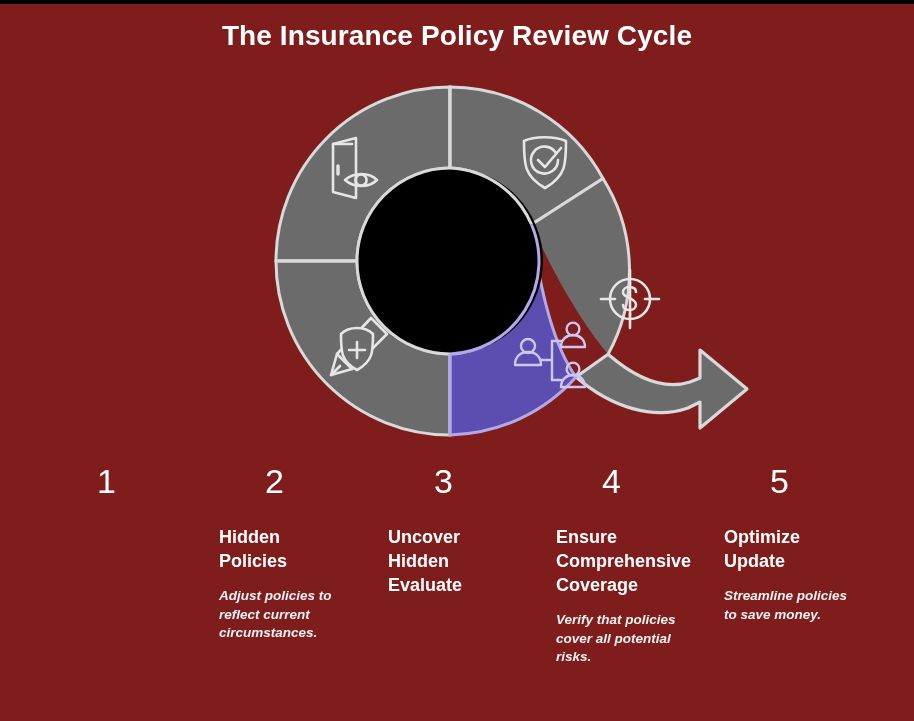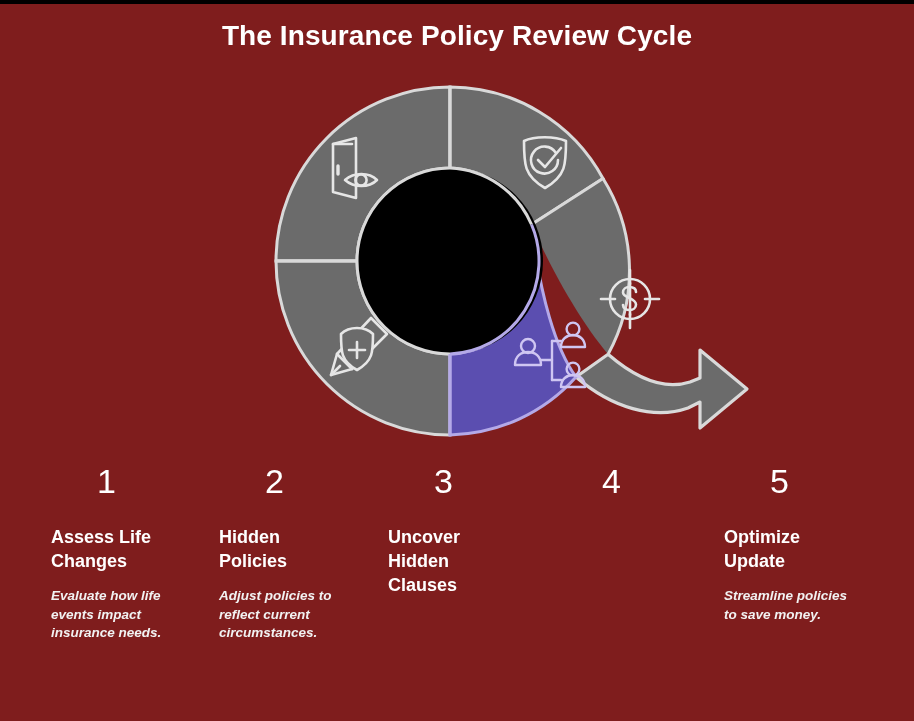--- a/index.html
+++ b/index.html
@@ -216,43 +216,43 @@
         <line x1="630" y1="219" x2="630" y2="251"></line>
       </g>
 
     </svg>
   </div>
 
   <div id="steps">
 
     <div class="step" id="step-1">
       <div class="step-num">1</div>
-      <div class="step-body">
-        <div class="step-title">Assess Life Changes</div>
-        <div class="step-desc">Evaluate how life events impact insurance needs.</div>
-      </div>
     </div>
 
     <div class="step" id="step-2">
       <div class="step-num">2</div>
       <div class="step-body">
         <div class="step-title">Hidden Policies</div>
         <div class="step-desc">Adjust policies to reflect current circumstances.</div>
       </div>
     </div>
 
     <div class="step" id="step-3">
       <div class="step-num">3</div>
       <div class="step-body">
-        <div class="step-title">Uncover Hidden Clauses</div>
+        <div class="step-title">Uncover Hidden Evaluate</div>
       </div>
     </div>
 
     <div class="step" id="step-4">
       <div class="step-num">4</div>
+      <div class="step-body">
+        <div class="step-title">Ensure Comprehensive Coverage</div>
+        <div class="step-desc">Verify that policies cover all potential risks.</div>
+      </div>
     </div>
 
     <div class="step" id="step-5">
       <div class="step-num">5</div>
       <div class="step-body">
         <div class="step-title">Optimize Update</div>
         <div class="step-desc">Streamline policies to save money.</div>
       </div>
     </div>
 

